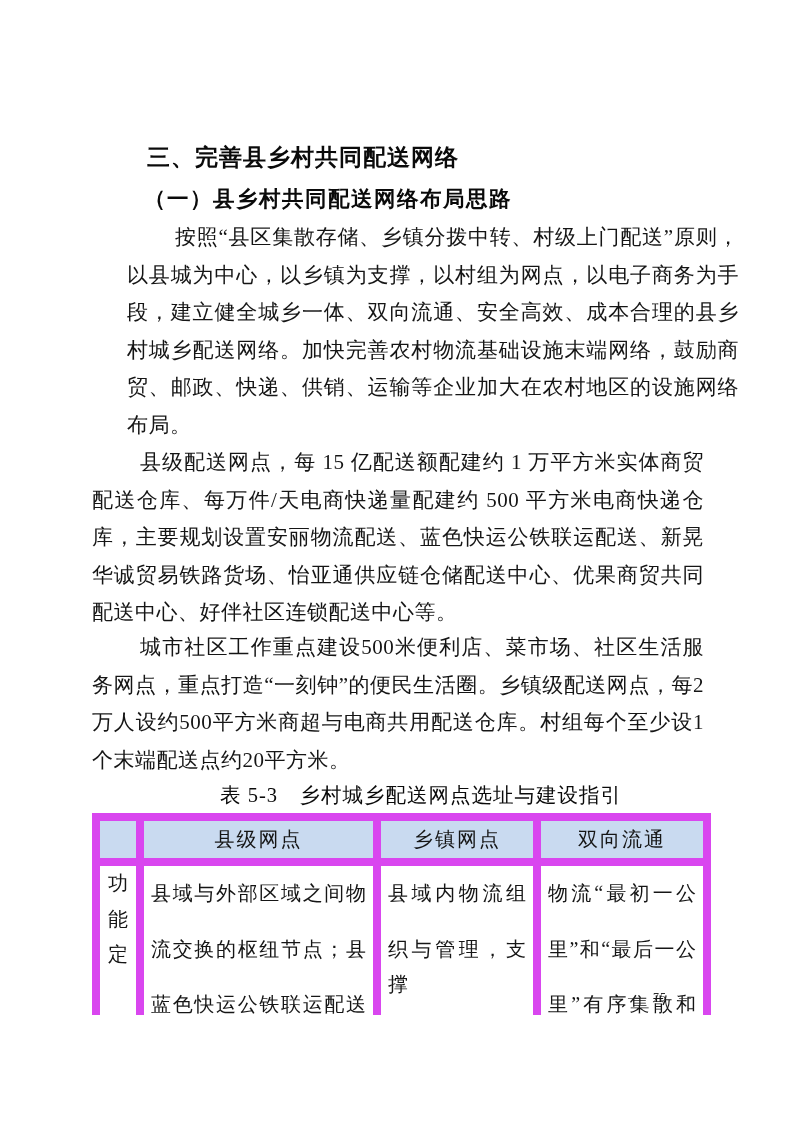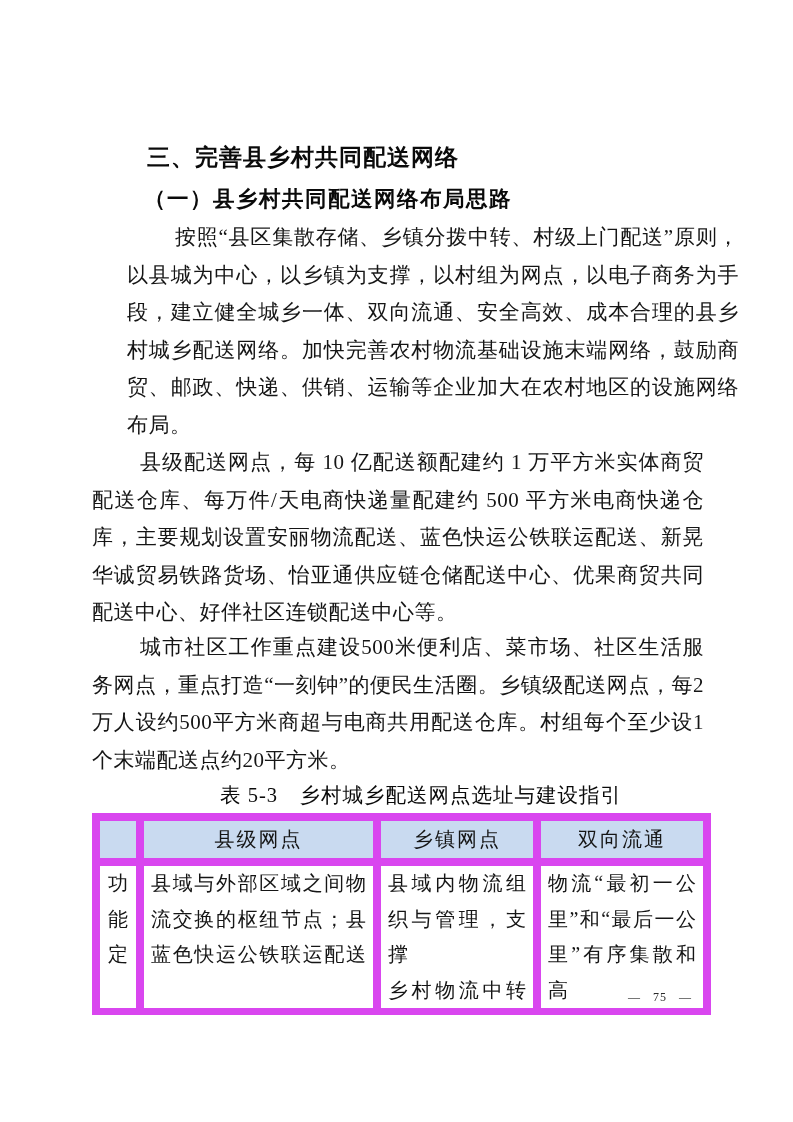--- a/index.html
+++ b/index.html
@@ -83,21 +83,21 @@
     font-size: 20px;
     height: 107px;
     overflow: hidden;
   }
   .label-line {
     line-height: 35.6px;
     text-align: center;
   }
   .cell-line {
     line-height: 35.6px;
-    padding: 0 7px;
+    padding: 10px 7px;
     text-align: justify;
     text-align-last: justify;
     text-justify: inter-character;
     overflow: hidden;
   }
   .pageno {
     position: absolute;
     top: 990px;
     right: 101px;
     font-size: 12px;
@@ -111,21 +111,21 @@
 <body>
 
 <div class="page">
 
   <h1 class="sec-title">三、完善县乡村共同配送网络</h1>
 
   <h2 class="sub-title">（一）县乡村共同配送网络布局思路</h2>
 
   <p class="bodypara para1">按照“县区集散存储、乡镇分拨中转、村级上门配送”原则，以县城为中心，以乡镇为支撑，以村组为网点，以电子商务为手段，建立健全城乡一体、双向流通、安全高效、成本合理的县乡村城乡配送网络。加快完善农村物流基础设施末端网络，鼓励商贸、邮政、快递、供销、运输等企业加大在农村地区的设施网络布局。</p>
 
-  <p class="bodypara para2">县级配送网点，每 10 亿配送额配建约 1 万平方米实体商贸配送仓库、每万件/天电商快递量配建约 500 平方米电商快递仓库，主要规划设置安丽物流配送、蓝色快运公铁联运配送、新晃华诚贸易铁路货场、怡亚通供应链仓储配送中心、优果商贸共同配送中心、好伴社区连锁配送中心等。</p>
+  <p class="bodypara para2">县级配送网点，每 15 亿配送额配建约 1 万平方米实体商贸配送仓库、每万件/天电商快递量配建约 500 平方米电商快递仓库，主要规划设置安丽物流配送、蓝色快运公铁联运配送、新晃华诚贸易铁路货场、怡亚通供应链仓储配送中心、优果商贸共同配送中心、好伴社区连锁配送中心等。</p>
 
   <p class="bodypara para3">城市社区工作重点建设500米便利店、菜市场、社区生活服务网点，重点打造“一刻钟”的便民生活圈。乡镇级配送网点，每2万人设约500平方米商超与电商共用配送仓库。村组每个至少设1个末端配送点约20平方米。</p>
 
   <div class="tbl-caption">表 5-3　乡村城乡配送网点选址与建设指引</div>
 
   <table class="guide">
     <colgroup>
       <col style="width:44px">
       <col style="width:237px">
       <col style="width:160px">

